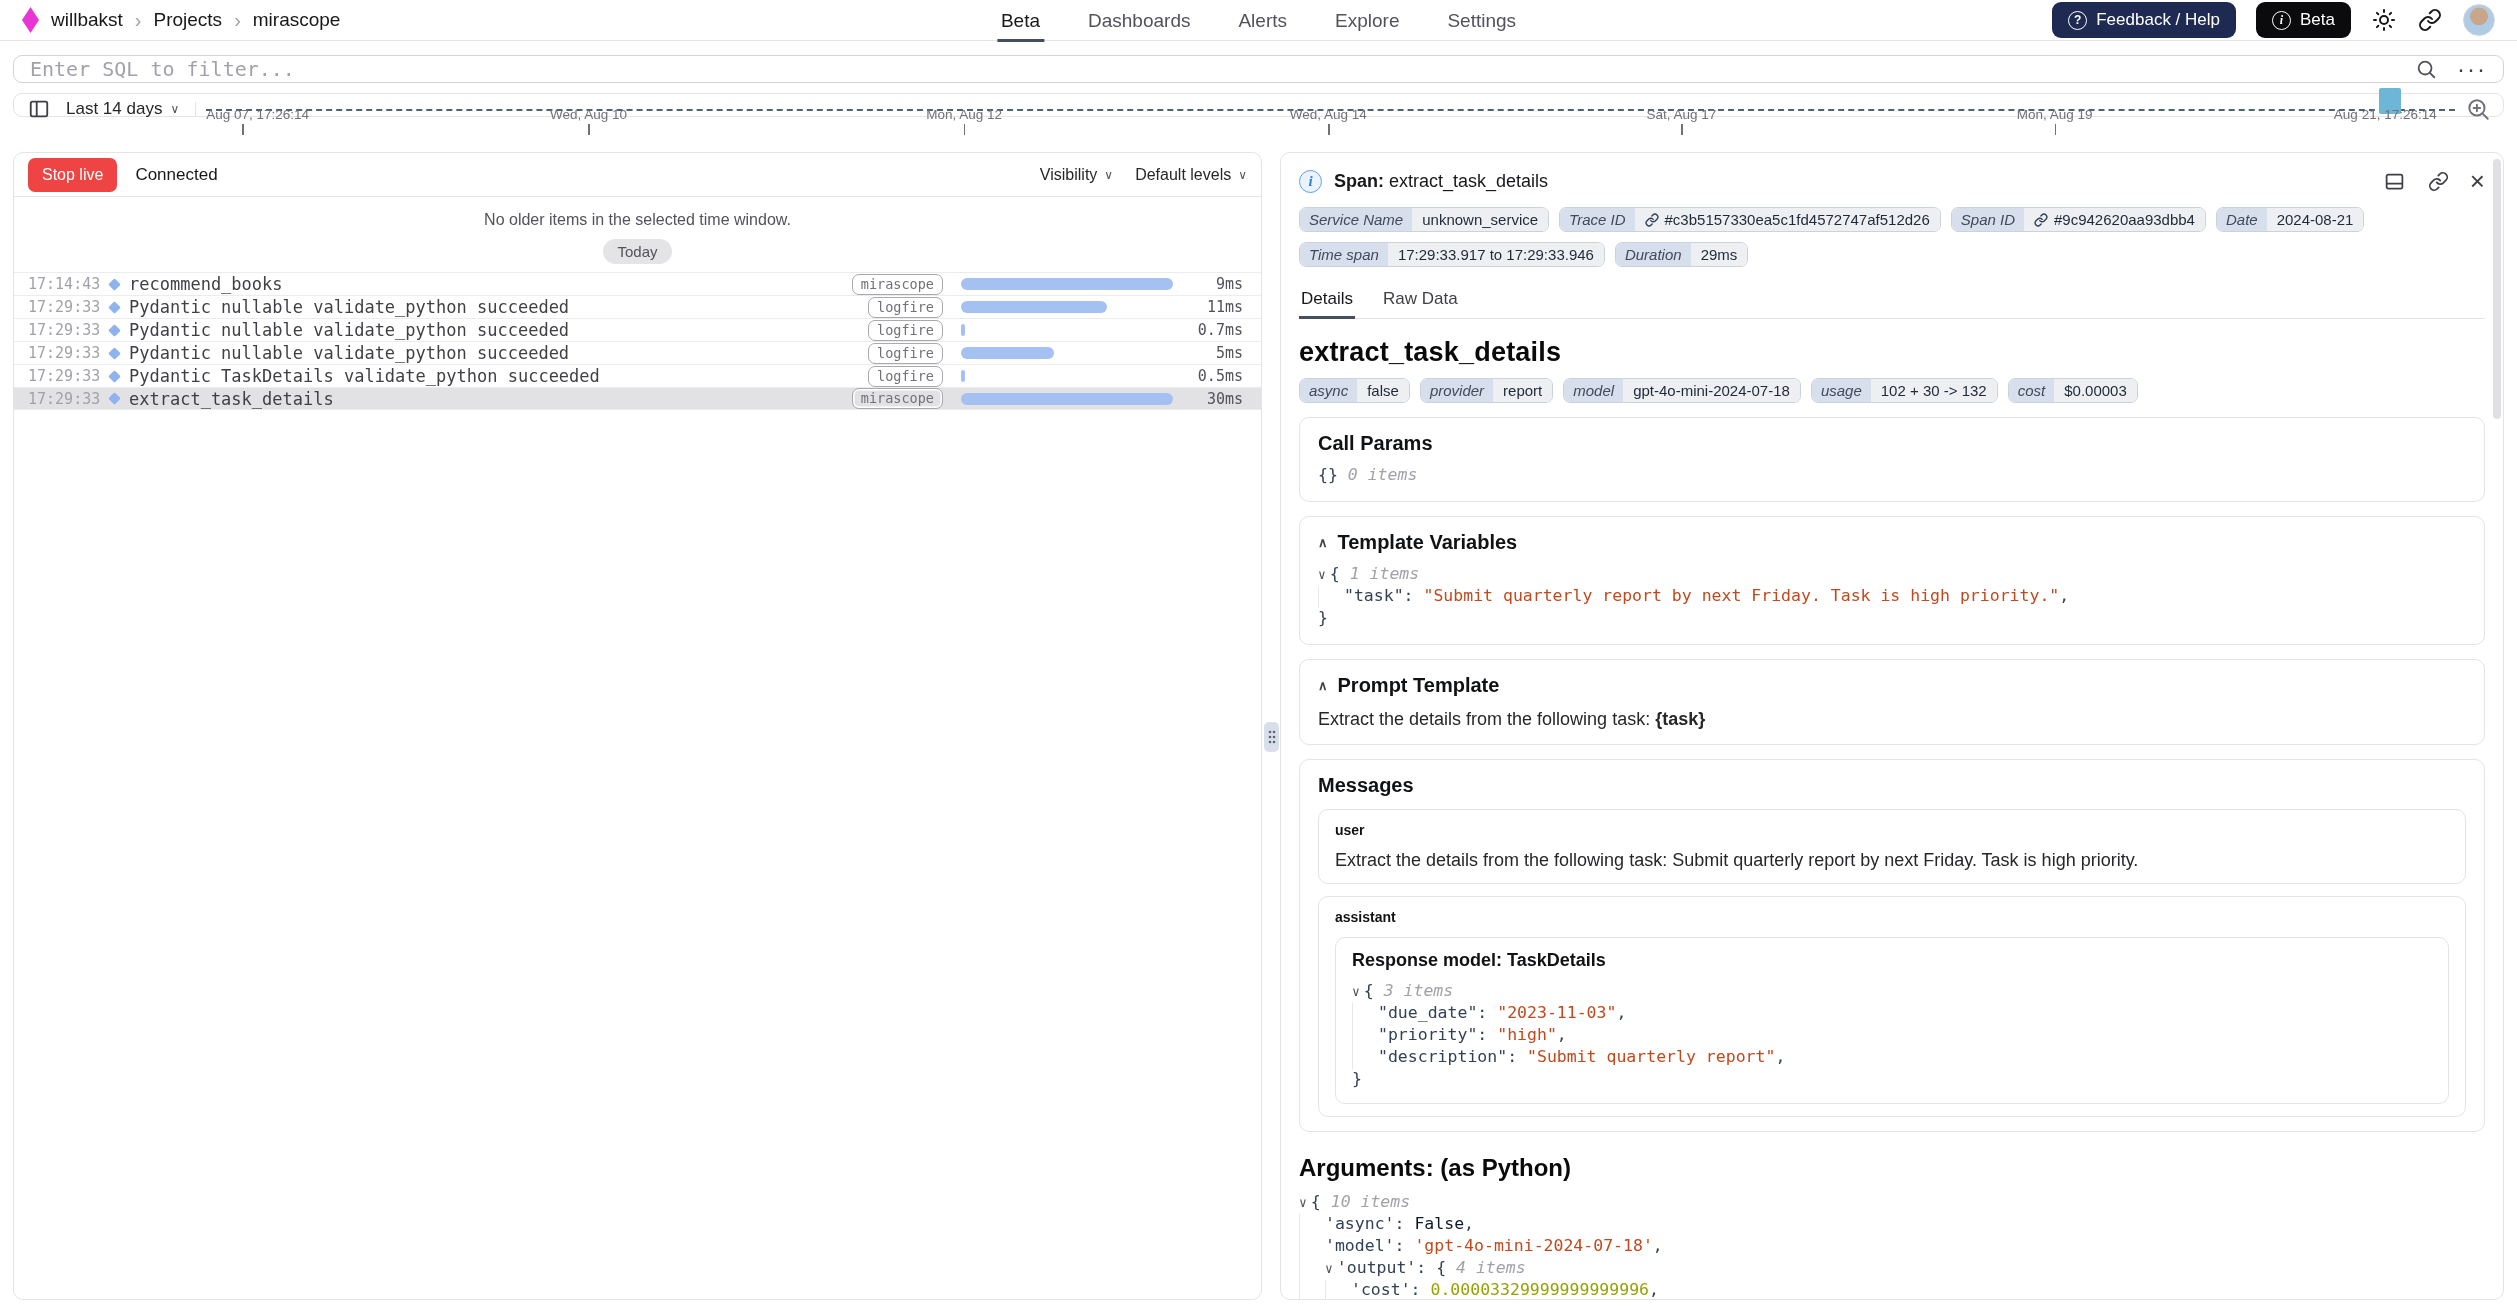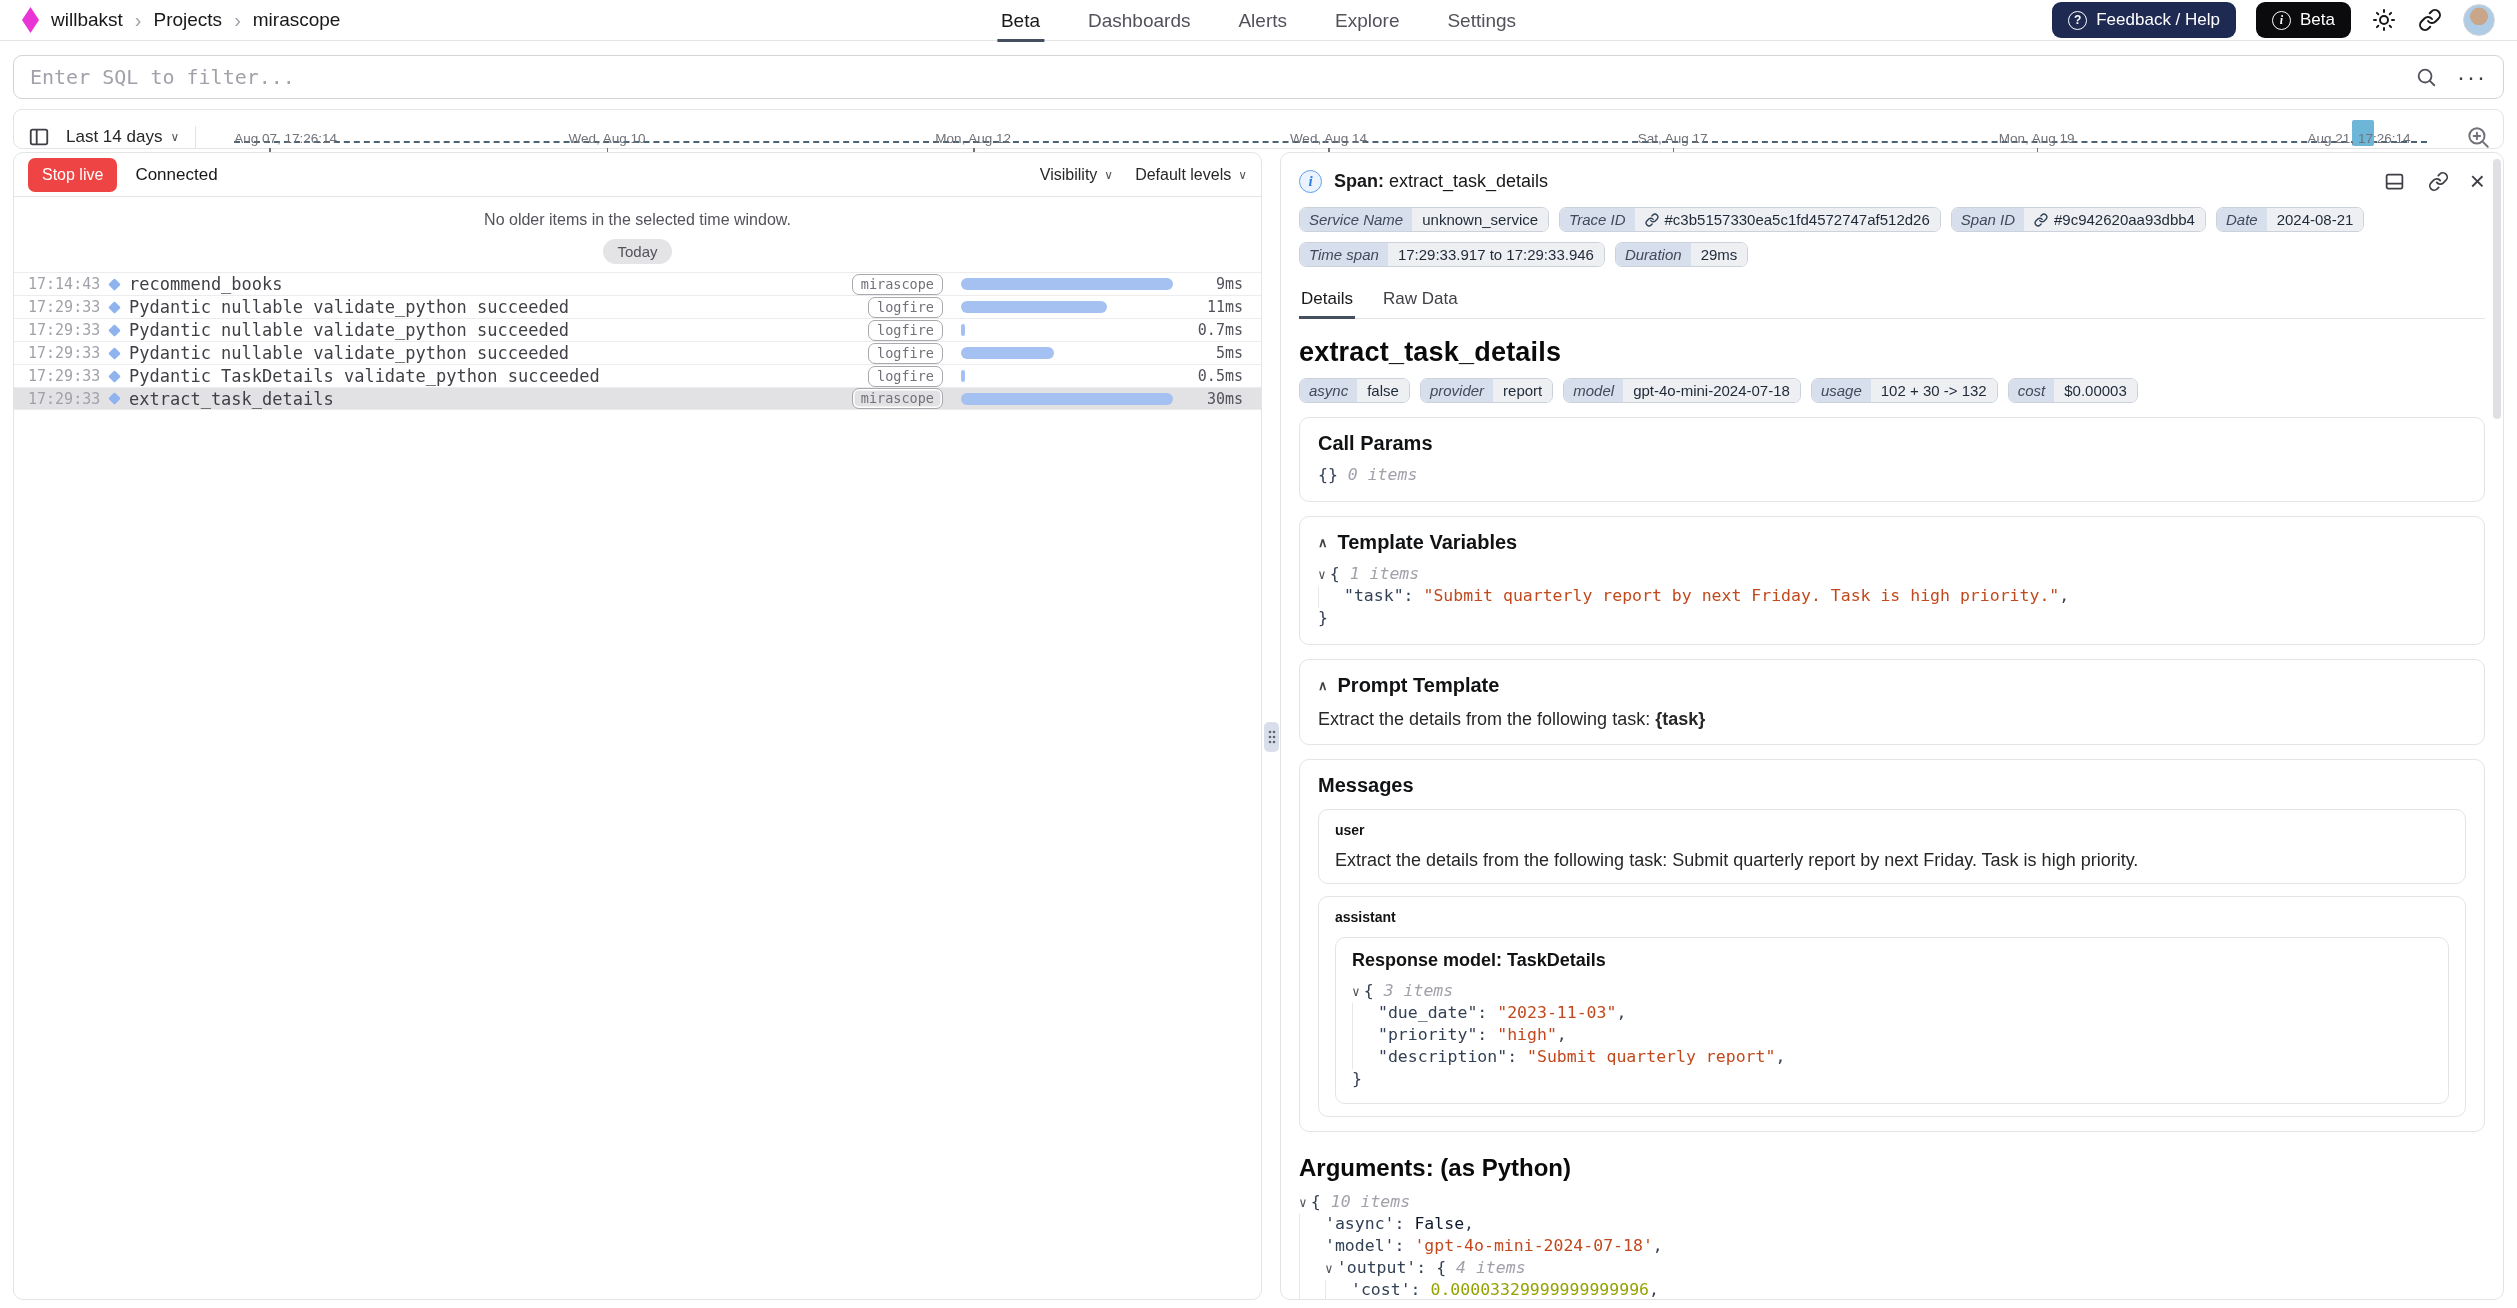--- a/index.html
+++ b/index.html
@@ -23,31 +23,31 @@
   .pillbtn .circ { width:19px; height:19px; border:1.6px solid #fff; border-radius:50%;
     display:flex; align-items:center; justify-content:center; font-size:12px; font-weight:bold; }
   .btn-feedback { background:#1e2a52; }
   .btn-beta { background:#0b0b0d; }
   .iconbtn { width:26px; height:26px; display:flex; align-items:center; justify-content:center; cursor:pointer; color:#18181b; }
   .avatar { width:32px; height:32px; border-radius:50%;
     background:radial-gradient(circle at 50% 38%, #c9a689 0 36%, #aecce6 38%);
     border:1px solid #d4d4d8; cursor:pointer; }
 
   
-  .sqlbar { margin:14px 13px 0 13px; height:44px; border:1px solid #d4d4d8; border-radius:9px;
+  .sqlbar { margin:14px 13px 0 13px; height:28px; border:1px solid #d4d4d8; border-radius:9px;
     display:flex; align-items:center; padding:0 16px; }
   .sqlbar input { border:none; outline:none; flex:1; font-size:20px;
     font-family:"DejaVu Sans Mono", monospace; color:#3f3f46; background:transparent; }
   .sqlbar input::placeholder { color:#a1a1aa; }
   .sql-icons { display:flex; align-items:center; gap:18px; color:#52525b; }
   .dots { font-size:24px; letter-spacing:2px; color:#3f3f46; cursor:pointer; line-height:10px; }
 
   
-  .timebar { margin:10px 13px 0 13px; height:40px; border:1px solid #e4e4e7; border-radius:9px;
-    display:flex; align-items:center; padding:16px 12px 0 12px;gap:28px; }
+  .timebar { margin:10px 13px 0 13px; height:24px; border:1px solid #e4e4e7; border-radius:9px;
+    display:flex; align-items:center; padding:8px 12px 0 12px; }
   .tb-left { display:flex; align-items:center; gap:14px; padding-right:16px; border-right:1px solid #e4e4e7; height:100%; }
   .range-label { font-size:17px; color:#27272a; white-space:nowrap; display:flex; gap:8px; align-items:center; cursor:pointer; }
   .caret { color:#52525b; font-size:12px; }
   .timeline { position:relative; flex:1; height:100%; margin:0 10px; }
   .tl-label { position:absolute; top:5px; font-size:13.5px; color:#71717a; transform:translateX(-50%); white-space:nowrap; z-index:2; }
   .tl-label.start { transform:none; }
   .tl-tick { position:absolute; top:22px; height:11px; width:1.4px; background:#71717a; }
   .tl-dash { position:absolute; left:0; right:0; bottom:5px; border-top:2.5px dashed #4c6374; }
   .tl-sel { position:absolute; bottom:2px; width:22px; height:26px; background:#6db6d8; z-index:1; border-radius:2px; }
 

